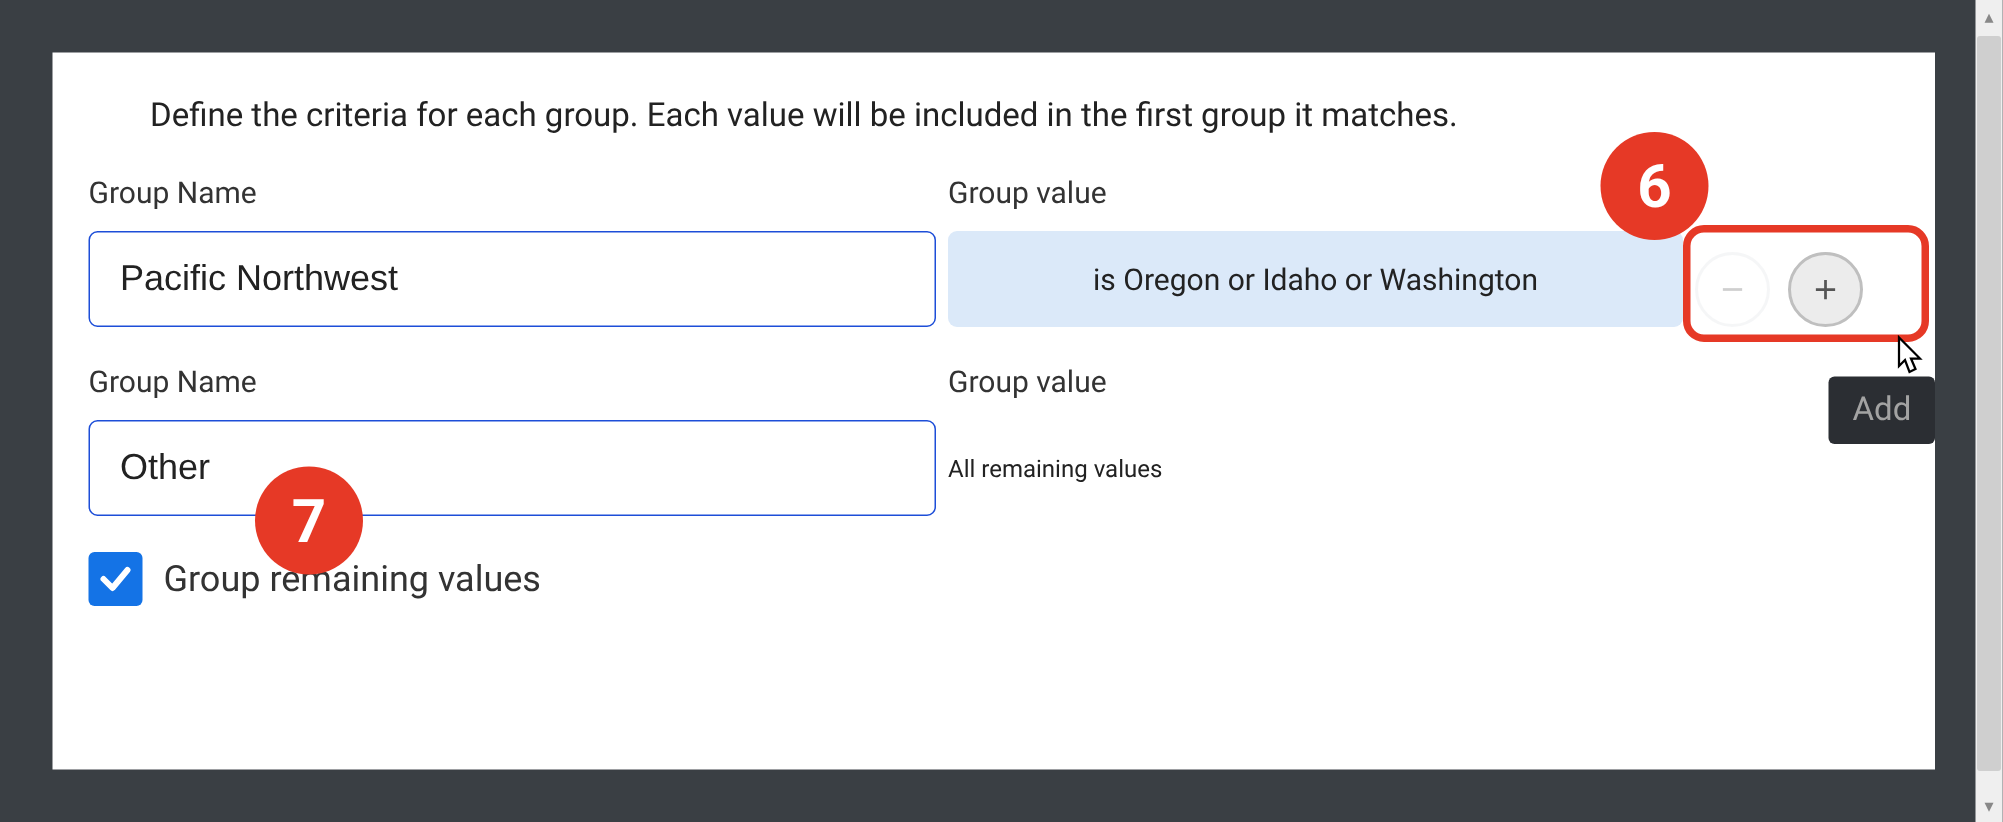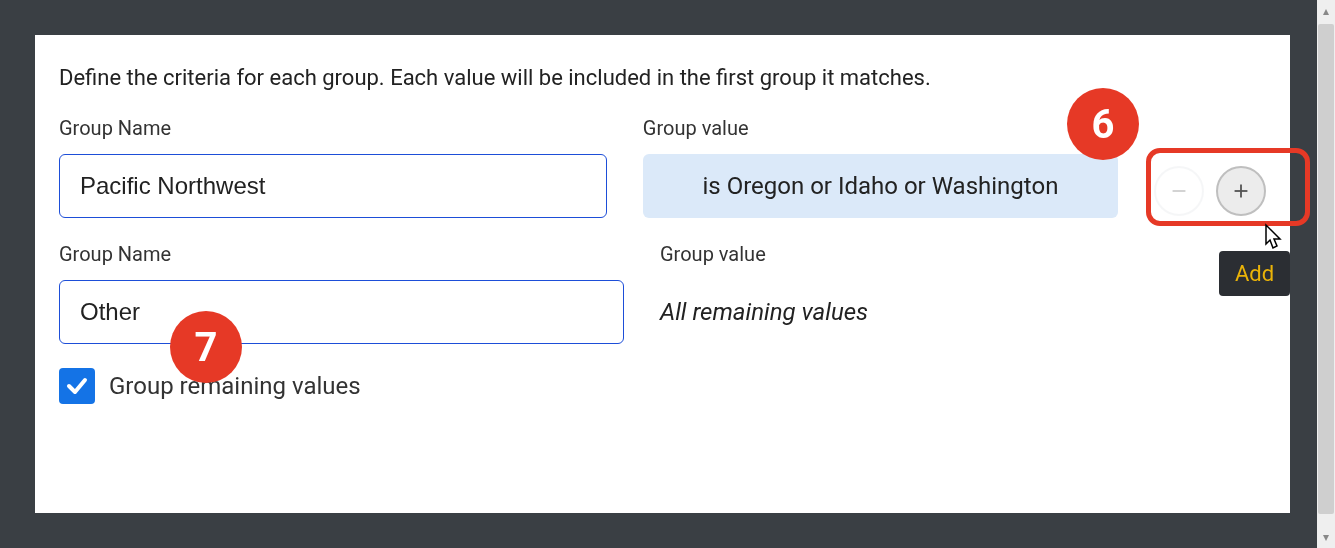--- a/index.html
+++ b/index.html
@@ -22,26 +22,27 @@
       width: 1255px;
       height: 478px;
       background: #ffffff;
       padding: 30px 24px 24px 24px;
     }
     .instruction {
       font-size: 22px;
       color: #222;
       margin-bottom: 26px;
       font-weight: 400;
+      margin-left: 41px;
     }
     .group-row {
       display: flex;
-      gap: 36px;
+      gap: 8px;
       margin-bottom: 24px;
-      align-items: center;
+      align-items: flex-end;
       position: relative;
     }
     .col {
       display: flex;
       flex-direction: column;
     }
     .col-name {
       width: 565px;
     }
     .col-value {
@@ -73,31 +74,30 @@
       outline: none;
     }
     .value-pill {
       width: 100%;
       height: 64px;
       border-radius: 6px;
       background: #dbe9f9;
       display: flex;
       align-items: center;
       justify-content: center;
-      font-size: 24px;
+      font-size: 20px;
       color: #222;
       cursor: pointer;
     }
     .value-text {
       height: 64px;
       display: flex;
       align-items: center;
-      font-size: 24px;
-      color: #222;
-      font-style: italic;
+      font-size: 16px;
+      color: #222;
     }
     .icon-btn {
       width: 50px;
       height: 50px;
       border-radius: 50%;
       border: 2px solid #d9dde0;
       background: #fff;
       display: flex;
       align-items: center;
       justify-content: center;
@@ -136,21 +136,21 @@
       font-size: 40px;
       font-weight: 700;
       display: flex;
       align-items: center;
       justify-content: center;
       z-index: 10;
     }
     .tooltip {
       position: absolute;
       background: #2b2e33;
-      color: #eab308;
+      color: #a3a3a3;
       font-size: 22px;
       padding: 10px 16px;
       border-radius: 4px;
       z-index: 5;
     }
     .checkbox-row {
       display: flex;
       align-items: center;
       gap: 14px;
       margin-top: 20px;

